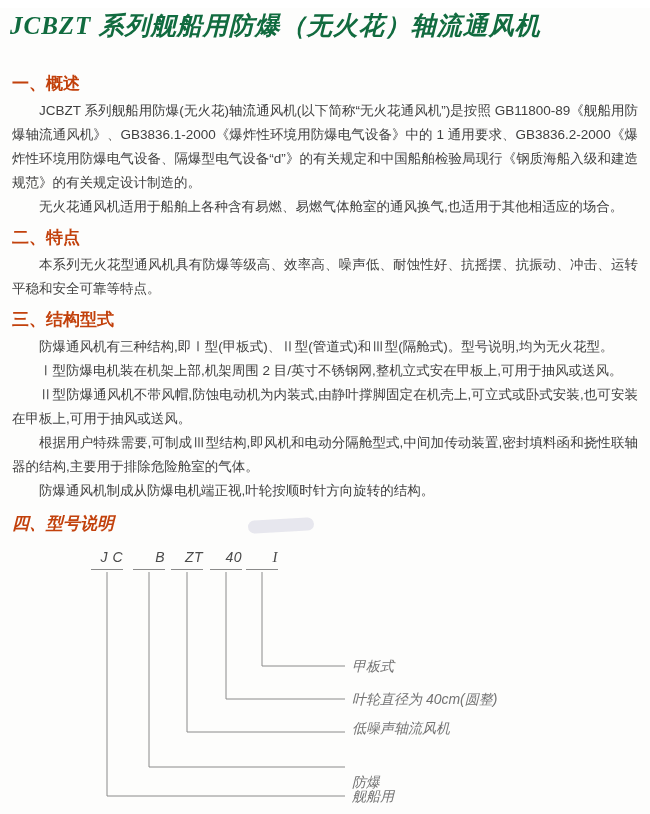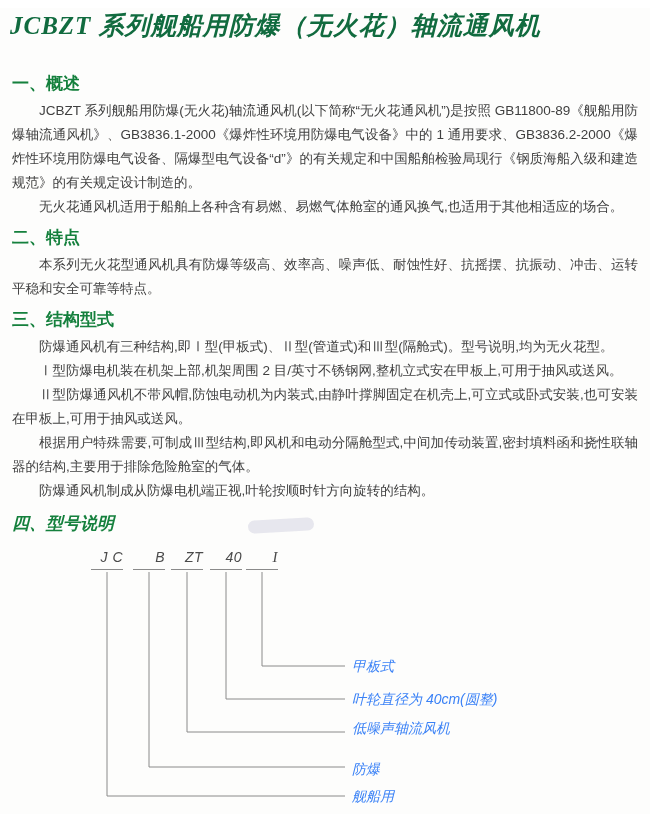--- a/index.html
+++ b/index.html
@@ -26,21 +26,21 @@
     color:#116b3f;
   }
   .content{
     padding:0 12px;
   }
   h2.sec-heading{
     margin:8px 0 5px 0;
     font-size:17px;
     line-height:21px;
     font-weight:bold;
-    color:#15803d;
+    color:#c2410c;
   }
   p.body-par{
     margin:0;
     text-indent:2em;
     font-size:13.5px;
     line-height:24px;
     color:#3f3f3f;
     text-align:justify;
   }
   
@@ -74,21 +74,21 @@
   }
   .diagram svg{
     position:absolute;
     left:0;top:0;
   }
   .mlabel{
     position:absolute;
     left:352px;
     font-size:14px;
     line-height:24px;
-    color:#3b82f6;
+    color:#737373;
     white-space:nowrap;
   }
   .smudge{
     position:absolute;
     left:248px;top:511px;
     width:66px;height:13px;
     background:#d9d9e4;
     opacity:0.6;
     border-radius:8px;
     transform:rotate(-3deg);
@@ -142,18 +142,18 @@
         <path d="M262 28 V122 H345" fill="none" stroke="#8a8a8a" stroke-width="1"></path>
         <path d="M226 28 V155 H345" fill="none" stroke="#8a8a8a" stroke-width="1"></path>
         <path d="M187 28 V188 H345" fill="none" stroke="#8a8a8a" stroke-width="1"></path>
         <path d="M149 28 V223 H345" fill="none" stroke="#8a8a8a" stroke-width="1"></path>
         <path d="M107 28 V252 H345" fill="none" stroke="#8a8a8a" stroke-width="1"></path>
       </svg>
 
       <span class="mlabel" style="top:110px;">甲板式</span>
       <span class="mlabel" style="top:143px;">叶轮直径为 40cm(圆整)</span>
       <span class="mlabel" style="top:172px;">低噪声轴流风机</span>
-      <span class="mlabel" style="top:213px;">防爆</span>
+      <span class="mlabel" style="top:226px;">防爆</span>
       <span class="mlabel" style="top:240px;">舰船用</span>
     </div>
   </section>
 
 </div>
 
 </body></html>

